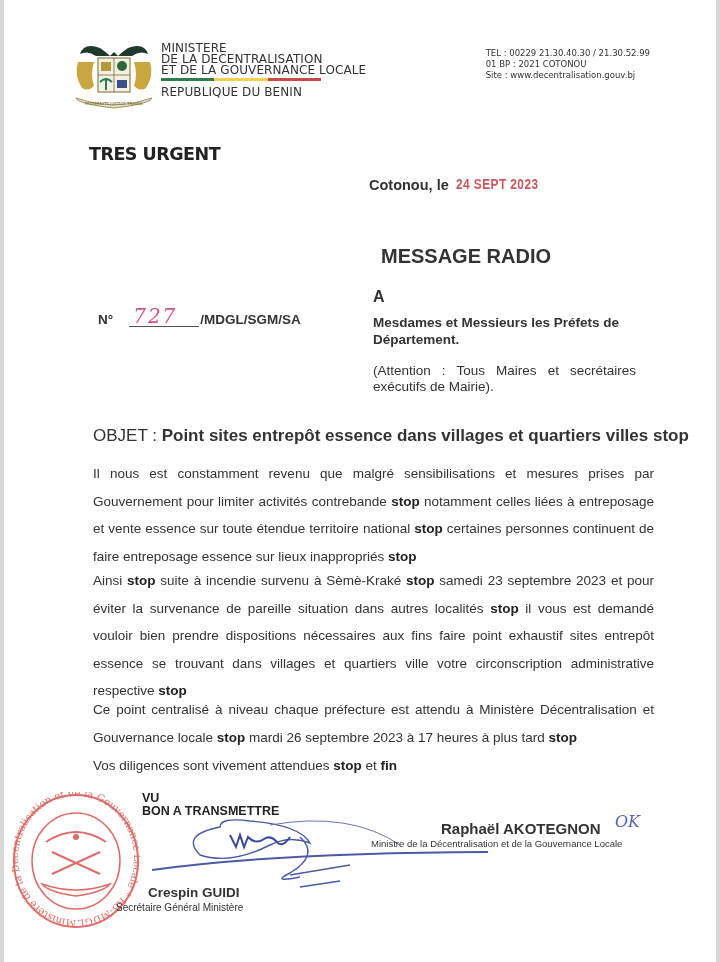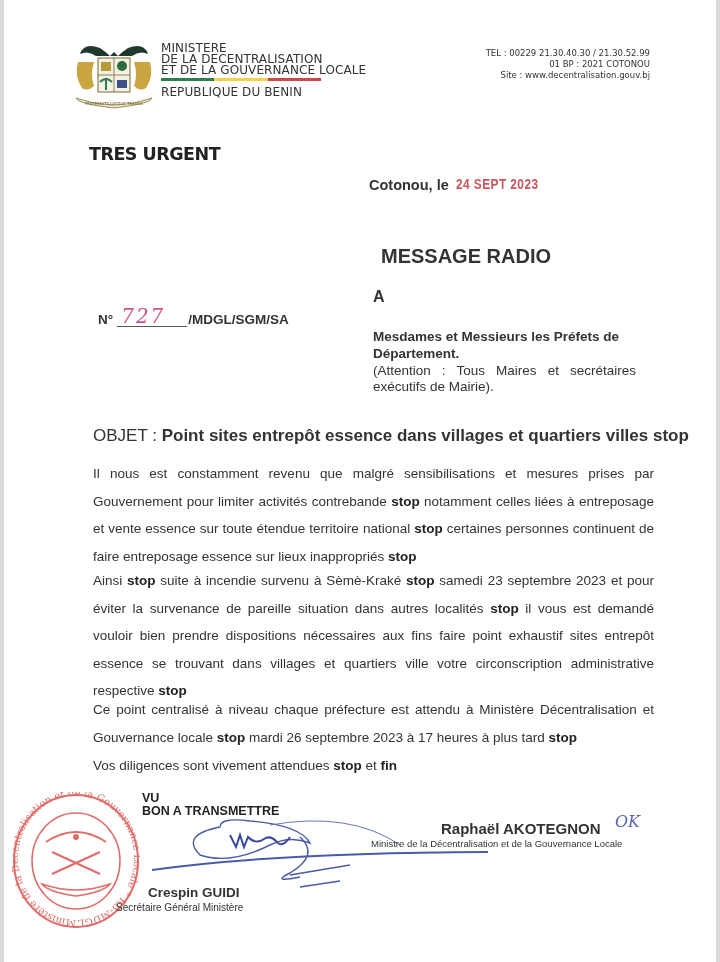--- a/index.html
+++ b/index.html
@@ -8,35 +8,35 @@
     font-family: "Liberation Sans", sans-serif; color: #2b2b2b;
   }
   .edge-l { position: absolute; left: 0; top: 0; width: 4px; height: 962px; background: #d9d9d9; }
   .edge-r { position: absolute; right: 0; top: 0; width: 4px; height: 962px; background: #d9d9d9; }
 
   
   .coat { position: absolute; left: 70px; top: 40px; width: 88px; height: 72px; }
   .ministry { position: absolute; left: 161px; top: 43px; font-family: "DejaVu Sans", sans-serif; font-size: 12px; line-height: 11px; color: #333; letter-spacing: 0.1px; }
   .ministry .flag { display: flex; width: 160px; height: 3px; margin: 2px 0 6px 0; }
   .ministry .flag span { flex: 1; }
-  .contact { position: absolute; right: 70px; top: 48px; text-align: right; font-family: "DejaVu Sans", sans-serif; font-size: 8.5px; line-height: 11px; color: #333; }
+  .contact { position: absolute; right: 70px; top: 48px; text-align: left; font-family: "DejaVu Sans", sans-serif; font-size: 8.5px; line-height: 11px; color: #333; }
 
   .urgent { position: absolute; left: 89px; top: 144px; font-family: "DejaVu Sans", sans-serif; font-weight: bold; font-size: 17.5px; letter-spacing: -0.5px; color: #222; }
 
   .date-line { position: absolute; left: 369px; top: 177px; font-size: 14.5px; color: #333; font-weight: bold; }
   .date-stamp { position: absolute; left: 456px; top: 176px; font-family: "Liberation Sans Narrow", "Liberation Sans", sans-serif; color: #c9575b; font-size: 14px; font-weight: bold; letter-spacing: 0.5px; transform: scaleX(0.85); transform-origin: left; }
 
   .msg-title { position: absolute; left: 373px; top: 245px; font-weight: bold; font-size: 20px; color: #333; margin-left: 8px; }
   .a-letter { position: absolute; left: 373px; top: 288px; font-weight: bold; font-size: 16px; color: #333; }
 
   .ref { position: absolute; left: 98px; top: 308px; font-weight: bold; font-size: 13.5px; color: #333; display: flex; align-items: flex-end; }
-  .ref .num-wrap { display: inline-block; width: 70px; border-bottom: 1px solid #555; margin: 0 1px 0 4px; position: relative; height: 18px; }
+  .ref .num-wrap { display: inline-block; width: 70px; border-bottom: 1px solid #555; margin: 0 1px 0 16px; position: relative; height: 18px; }
   .ref .num { position: absolute; left: 4px; bottom: -2px; font-family: "DejaVu Serif", serif; font-style: italic; font-weight: normal; color: #d1528a; font-size: 20px; letter-spacing: 2px; }
 
-  .recipient { position: absolute; left: 373px; top: 328px; width: 263px; font-weight: bold; font-size: 13.5px; line-height: 17px; color: #333; }
+  .recipient { position: absolute; left: 373px; top: 314px; width: 263px; font-weight: bold; font-size: 13.5px; line-height: 17px; color: #333; }
   .attention { position: absolute; left: 373px; top: 363px; width: 263px; font-size: 13.5px; line-height: 16px; color: #333; text-align: justify; }
 
   .objet { position: absolute; left: 93px; top: 426px; font-size: 17px; color: #333; }
   .objet b { font-weight: bold; }
 
   .body { position: absolute; left: 93px; width: 561px; font-size: 13.5px; line-height: 27.5px; color: #333; text-align: justify; }
   .body b { font-weight: bold; color: #222; }
   .p1 { top: 460px; }
   .p2 { top: 567px; }
   .p3 { top: 696px; }

